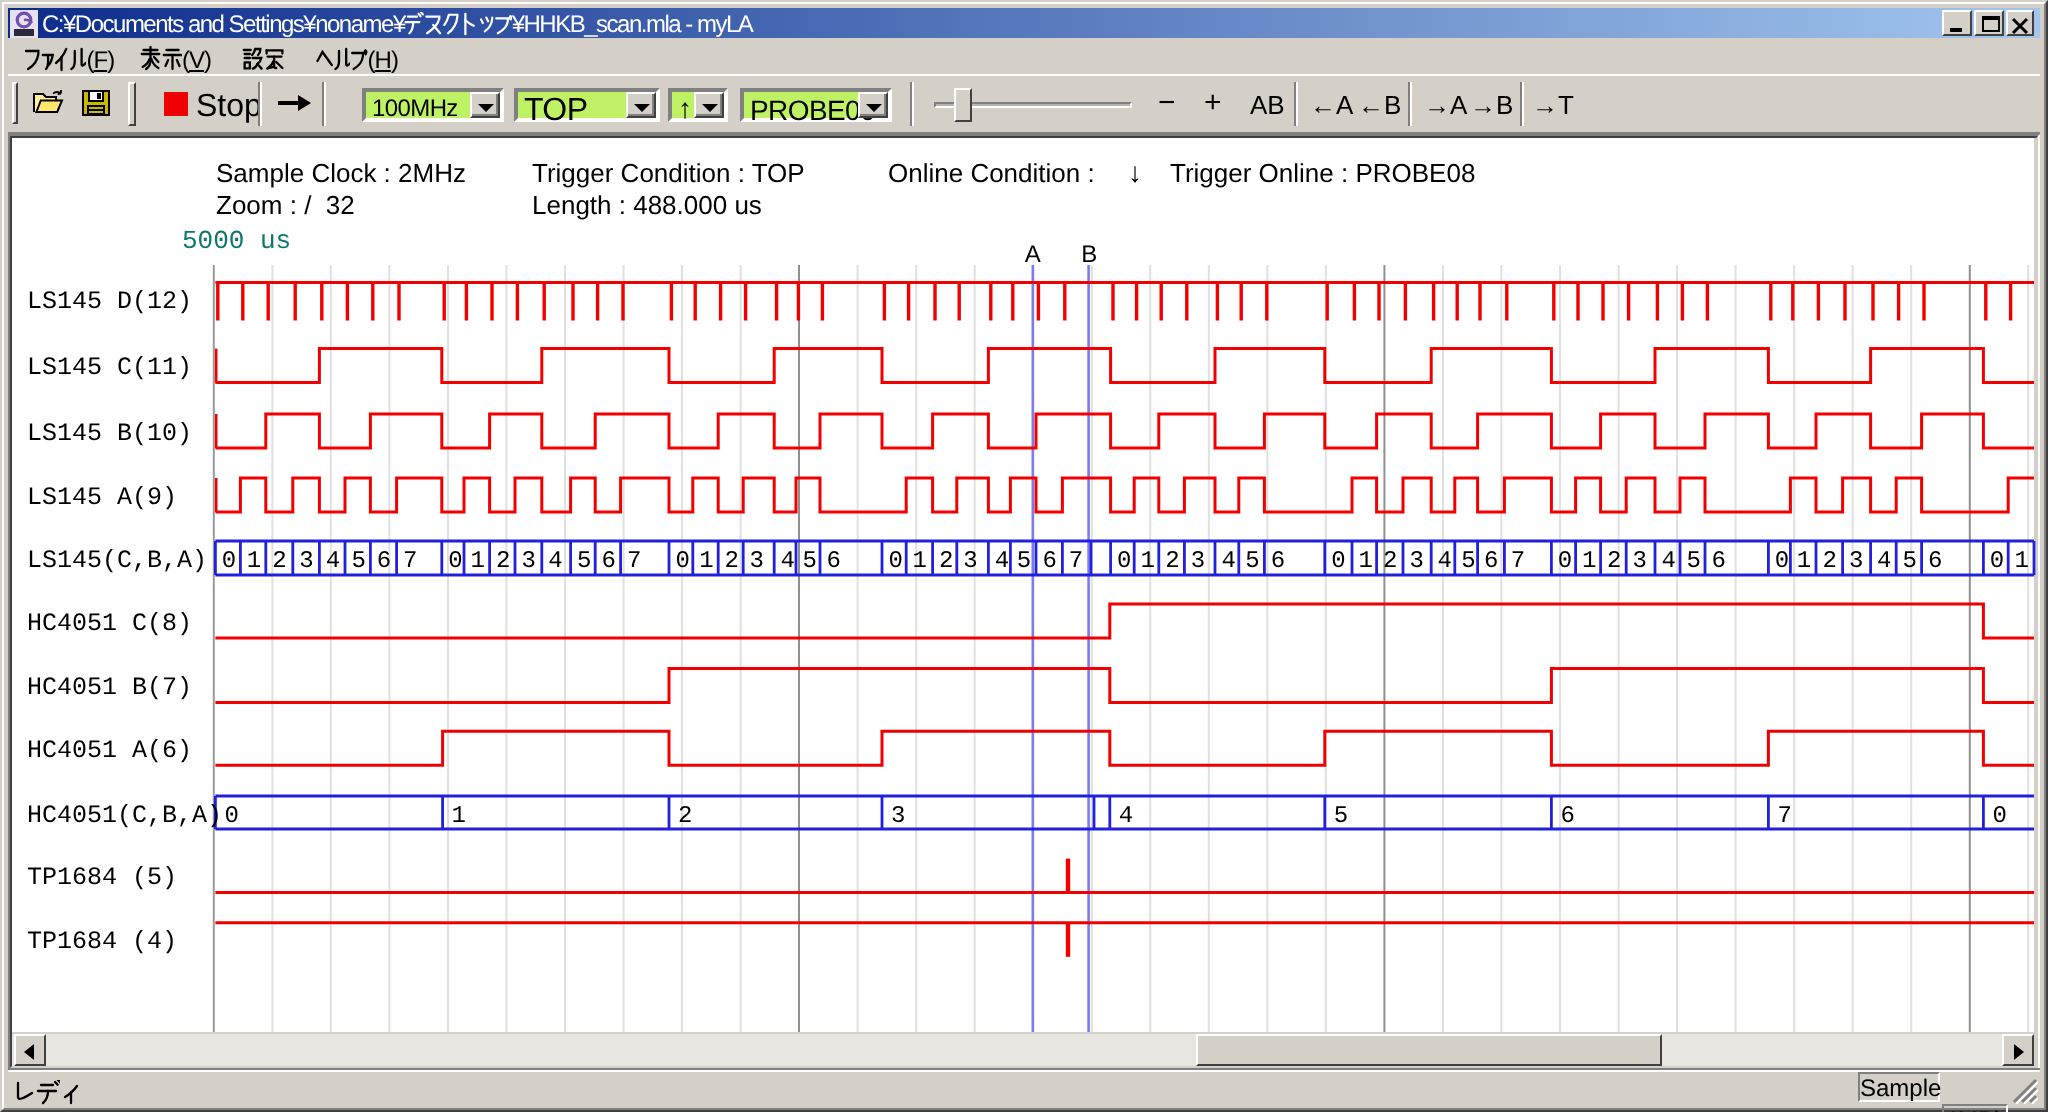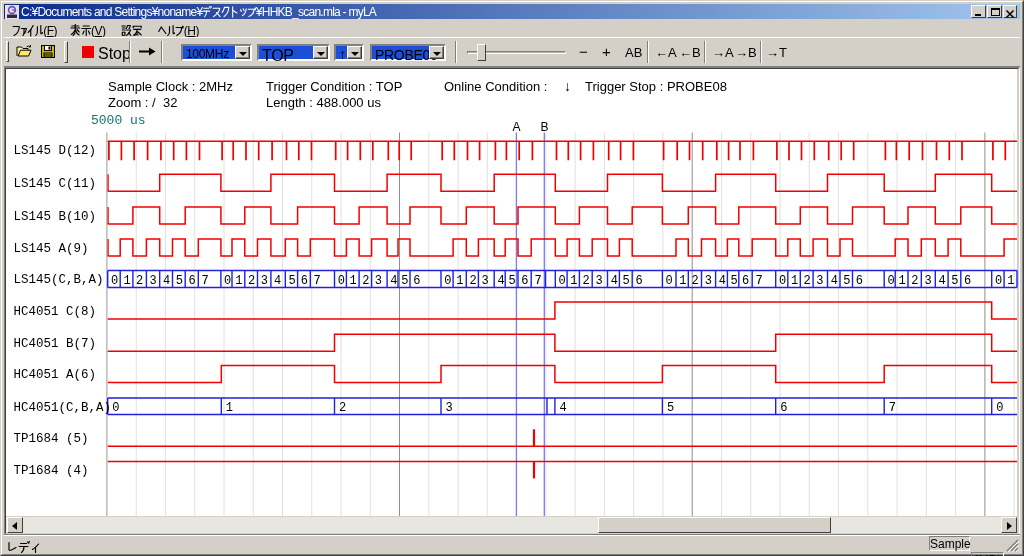--- a/index.html
+++ b/index.html
@@ -1,21 +1,21 @@
 <!DOCTYPE html>
 <html><head><meta charset="utf-8"><style>
 
 *{margin:0;padding:0;box-sizing:border-box}
 body{width:1024px;height:556px;position:relative;background:#d4d0c8;font-family:"Liberation Sans",sans-serif;overflow:hidden}
 .abs{position:absolute}
 .raised{border-top:1px solid #fff;border-left:1px solid #fff;border-right:1px solid #404040;border-bottom:1px solid #404040;background:#d4d0c8}
 .sunk{border-top:1px solid #808080;border-left:1px solid #808080;border-right:1px solid #fff;border-bottom:1px solid #fff}
 .sep{width:2px;border-left:1px solid #808080;border-right:1px solid #fff}
 .tbtxt{font-size:13px;color:#000}
-.combo{background:#1d4ed8;border-top:2px solid #808080;border-left:2px solid #808080;border-right:2px solid #fff;border-bottom:2px solid #fff;font-size:12px}
+.combo{background:#bef264;border-top:2px solid #808080;border-left:2px solid #808080;border-right:2px solid #fff;border-bottom:2px solid #fff;font-size:12px}
 .cbtn{position:absolute;right:0;top:0;height:13px;width:15px;background:#d4d0c8;border-top:1px solid #fff;border-left:1px solid #fff;border-right:1px solid #404040;border-bottom:1px solid #404040;box-shadow:inset -1px -1px 0 #808080}
 .tri{position:absolute;left:3px;top:4.5px;width:0;height:0;border-left:4px solid transparent;border-right:4px solid transparent;border-top:4px solid #000}
 
 </style></head><body>
 <div class="abs" style="left:0;top:0;width:1024px;height:556px;border-left:1px solid #d4d0c8;border-top:1px solid #d4d0c8;border-right:1px solid #404040;border-bottom:1px solid #404040"></div>
 <div class="abs" style="left:1px;top:1px;width:1022px;height:554px;border-left:1px solid #fff;border-top:1px solid #fff;border-right:1px solid #808080;border-bottom:1px solid #808080"></div>
 <div class="abs" style="left:4px;top:4px;width:1016px;height:15px;background:linear-gradient(to right,#0c2c8c,#a2c6ee)"></div>
 <svg class="abs" style="left:5px;top:5px" width="14" height="14" viewBox="0 0 14 14">
 <rect x="0" y="0" width="14" height="14" fill="#e8e0f0"></rect>
 <circle cx="7" cy="5" r="3.4" fill="none" stroke="#7050b0" stroke-width="1.6"></circle>
@@ -207,21 +207,21 @@
 <div class="abs tbtxt" style="left:735px;top:45px;font-size:13px">→B</div>
 <div class="abs sep" style="left:760px;top:41px;height:22px"></div>
 <div class="abs tbtxt" style="left:766px;top:45px;font-size:13px">→T</div>
 <div class="abs" style="left:4px;top:67px;width:1016px;height:468px;border-top:1px solid #808080;border-left:1px solid #808080;border-right:1px solid #fff;border-bottom:1px solid #fff"></div>
 <div class="abs" style="left:5px;top:68px;width:1014px;height:466px;border-top:1px solid #404040;border-left:1px solid #404040;border-right:1px solid #d4d0c8;border-bottom:1px solid #d4d0c8"></div>
 <div class="abs" style="left:6px;top:69px;width:1011px;height:447px;background:#fff"></div>
 <div class="abs" style="left:108px;top:79px;font-size:13px;color:#000">Sample Clock : 2MHz</div>
 <div class="abs" style="left:266px;top:79px;font-size:13px;color:#000">Trigger Condition : TOP</div>
 <div class="abs" style="left:444px;top:79px;font-size:13px;color:#000">Online Condition : </div>
 <div class="abs" style="left:564px;top:78px;font-size:14px;color:#000">↓</div>
-<div class="abs" style="left:585px;top:79px;font-size:13px;color:#000">Trigger Stop : PROBE08</div>
+<div class="abs" style="left:585px;top:79px;font-size:13px;color:#000">Trigger Online : PROBE08</div>
 <div class="abs" style="left:108px;top:95px;font-size:13px;color:#000">Zoom : /&nbsp;&nbsp;32</div>
 <div class="abs" style="left:266px;top:95px;font-size:13px;color:#000">Length : 488.000 us</div>
 <div class="abs" style="left:91px;top:113px;font-size:13px;font-family:'Liberation Mono',monospace;color:#0f766e">5000 us</div>
 <svg style="position:absolute;left:0;top:0" width="1024" height="556" viewBox="0 0 1024 556">
 <line x1="106.9" y1="132.5" x2="106.9" y2="516" stroke="#9a9a9a" stroke-width="1"></line>
 <line x1="136.2" y1="132.5" x2="136.2" y2="516" stroke="#e0e0e0" stroke-width="1"></line>
 <line x1="165.4" y1="132.5" x2="165.4" y2="516" stroke="#e0e0e0" stroke-width="1"></line>
 <line x1="194.7" y1="132.5" x2="194.7" y2="516" stroke="#e0e0e0" stroke-width="1"></line>
 <line x1="224.0" y1="132.5" x2="224.0" y2="516" stroke="#e0e0e0" stroke-width="1"></line>
 <line x1="253.2" y1="132.5" x2="253.2" y2="516" stroke="#e0e0e0" stroke-width="1"></line>

